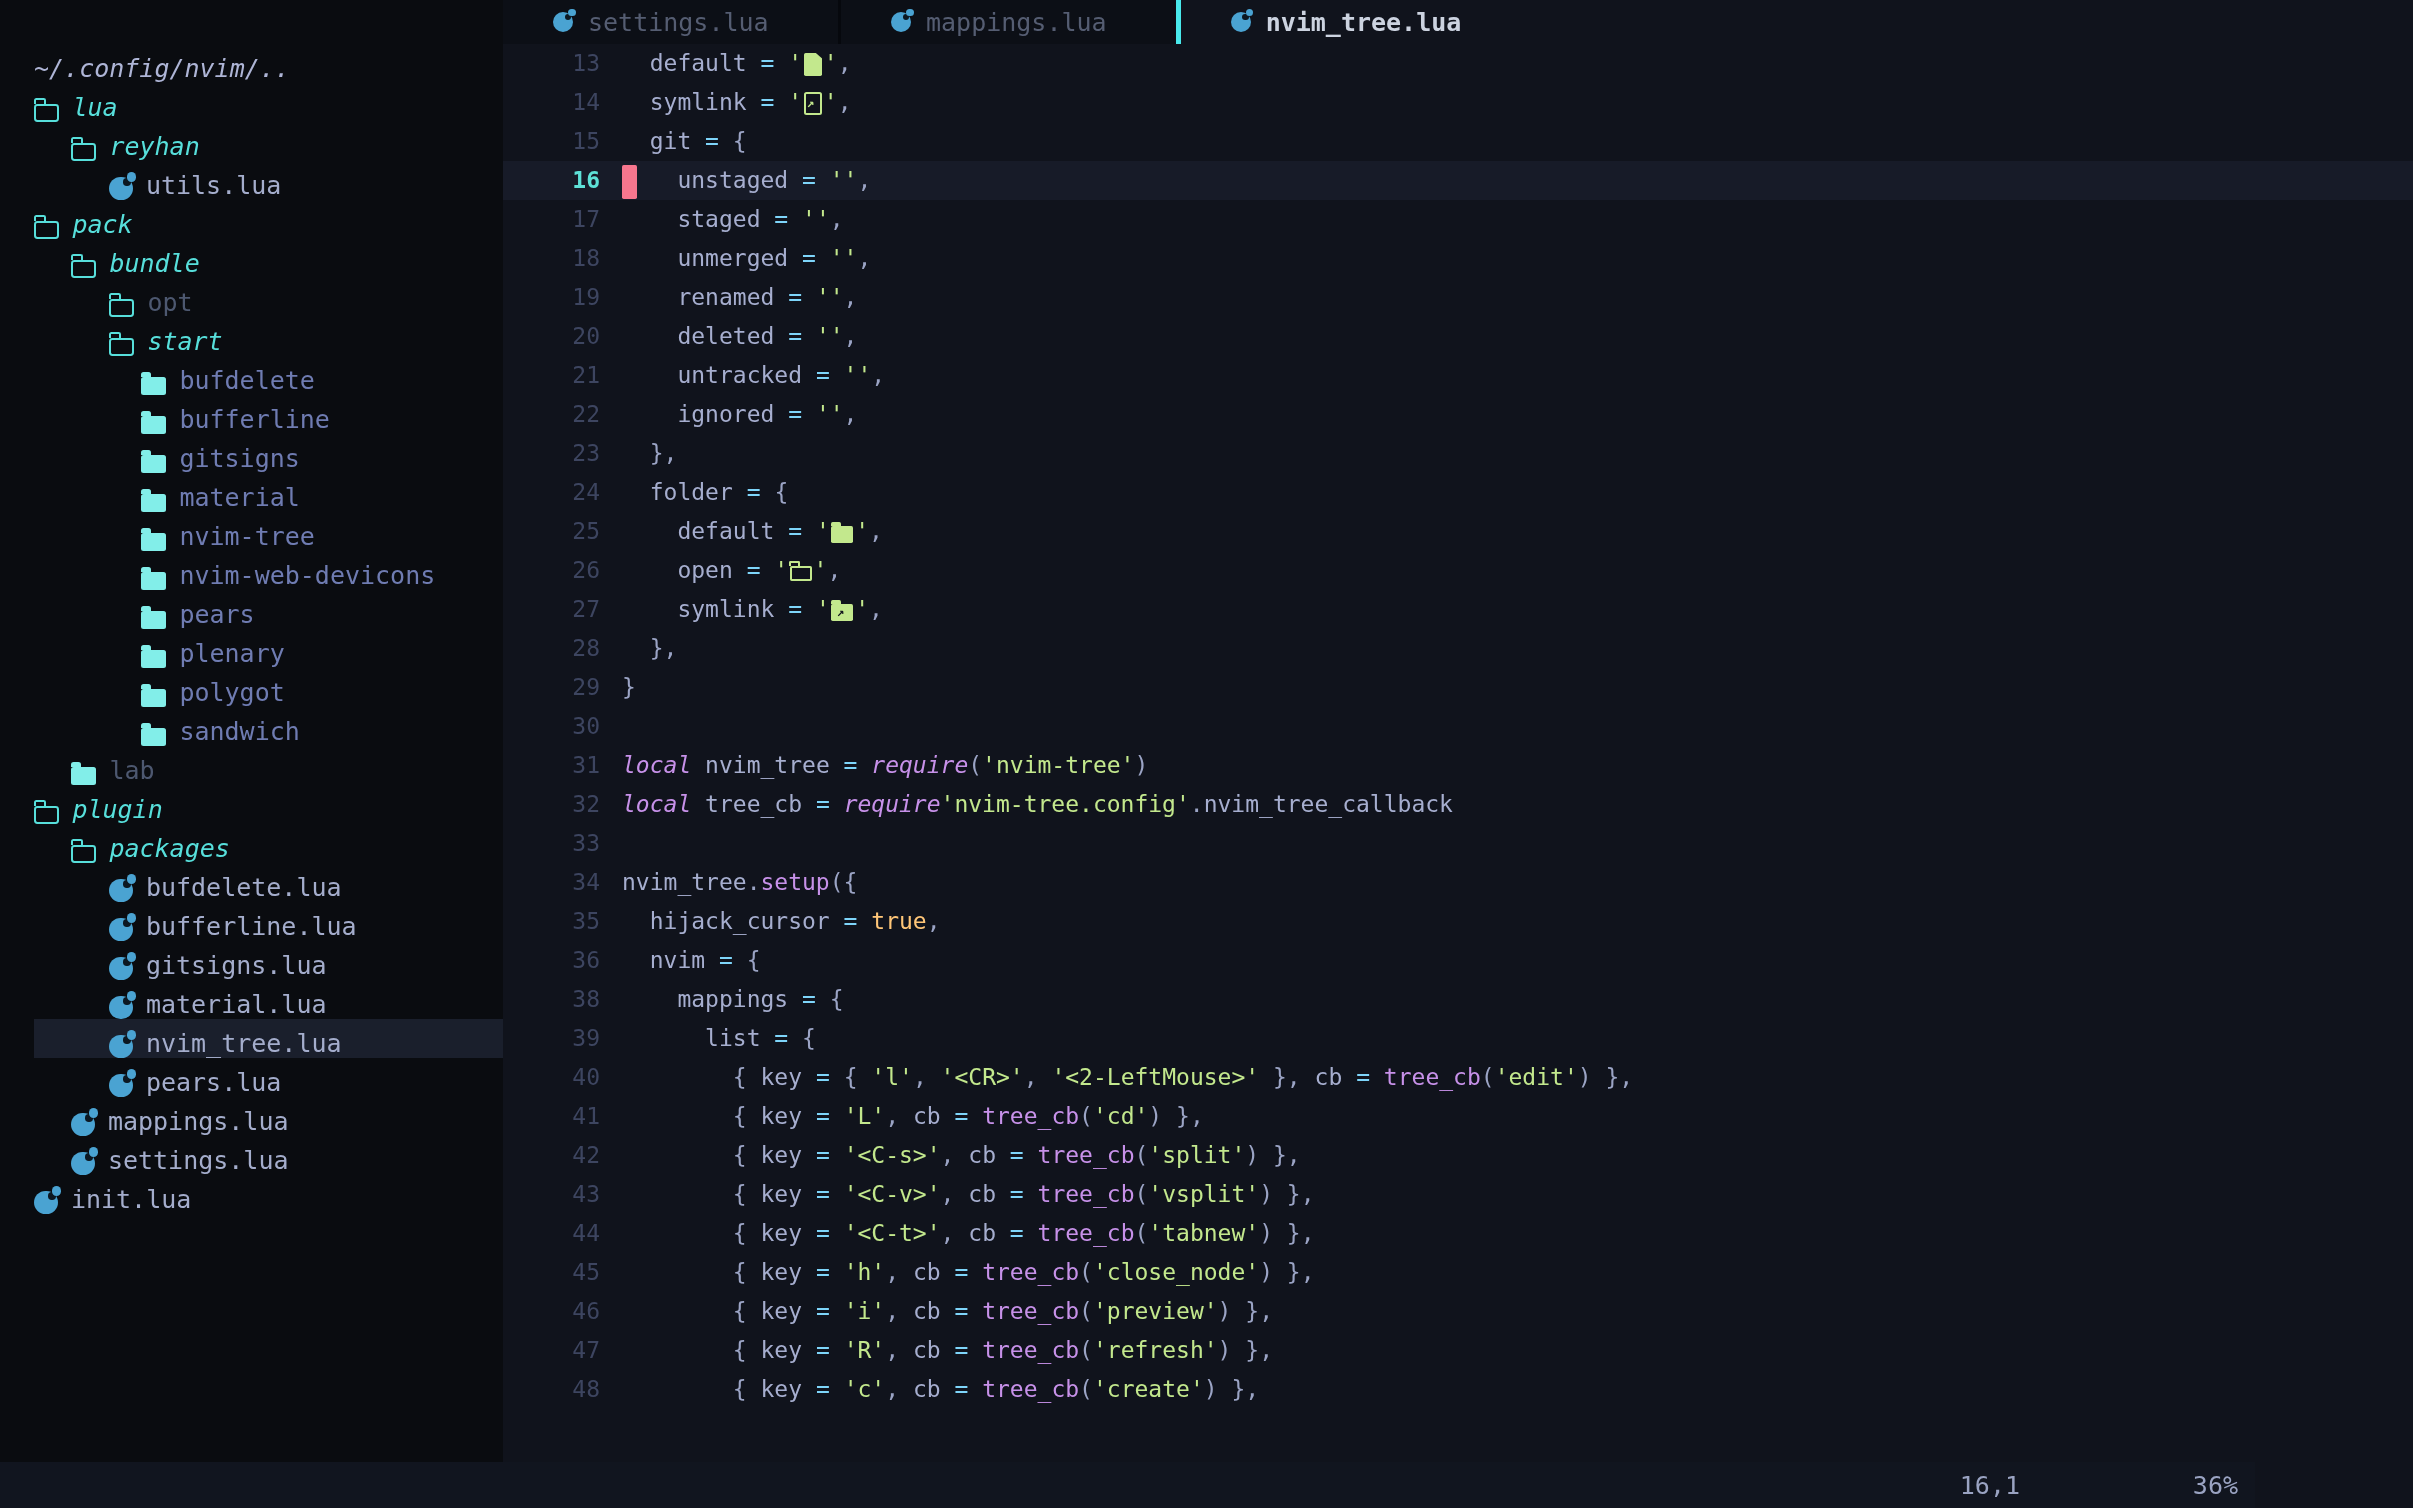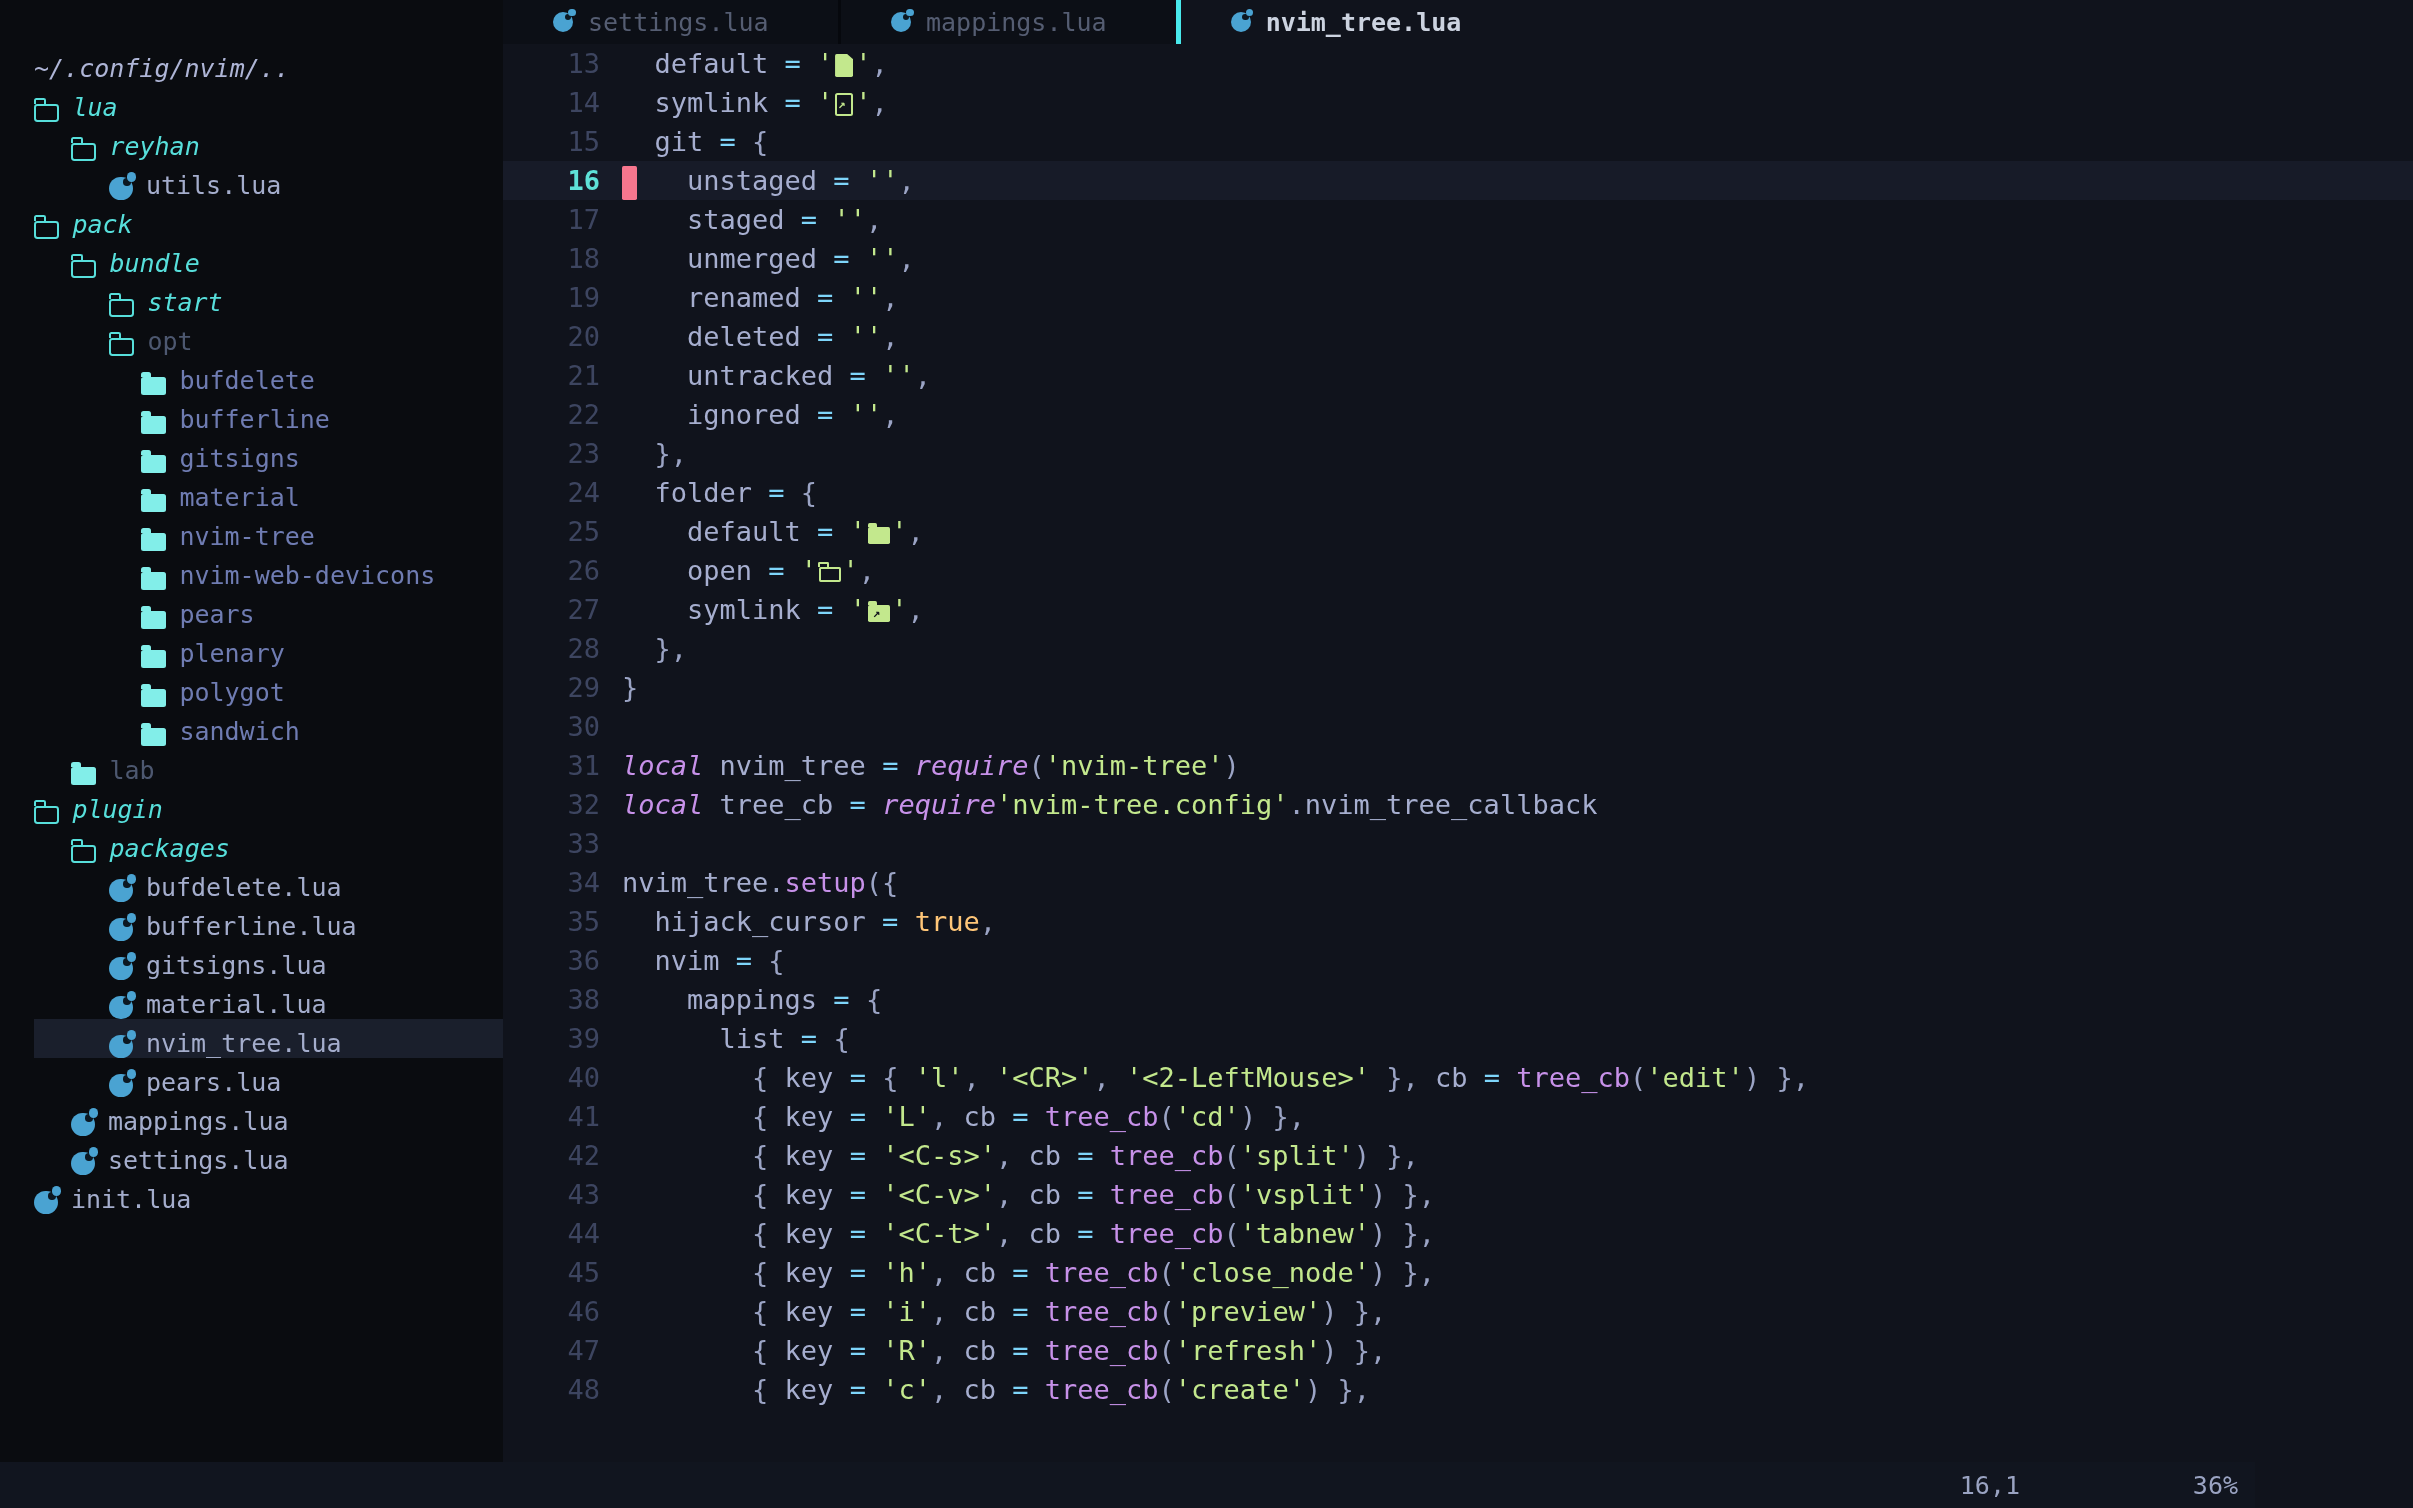--- a/index.html
+++ b/index.html
@@ -43,21 +43,21 @@
   .tab{display:flex;align-items:center;padding:0 69px 0 50px;color:var(--tab-inactive);}
   .tab .lua-icon{width:20px;height:20px;margin-right:15px;flex:none;}
   .tab .lua-icon::before{width:6.7px;height:6.7px;}
   .tab .lua-icon::after{width:7.5px;height:7.5px;top:-3.4px;right:-2.5px;}
   .tab.active{background:var(--bg-edit);color:var(--tab-active);font-weight:bold;}
   .tabsep{width:3.4px;background:#06080d;flex:none;}
   .tabbar{width:5px;background:var(--cyan-bar);flex:none;}
   .tabfill{flex:1;background:var(--bg-edit);}
 
   
-  #editor{position:absolute;left:503px;top:44px;width:1911px;height:1418px;background:var(--bg-edit);font-size:27px;overflow:hidden;}
+  #editor{position:absolute;left:503px;top:44px;width:1911px;height:1418px;background:var(--bg-edit);font-size:23px;overflow:hidden;}
   .crow{display:flex;height:39px;line-height:39px;}
   .crow.cur{background:var(--bg-curline);}
   .ln{flex:none;width:97px;text-align:right;color:var(--ln);}
   .crow.cur .ln{color:var(--lncur);font-weight:bold;}
   .ct{white-space:pre;padding-left:22px;}
   .tk-id{color:var(--id);} .tk-op{color:var(--op);} .tk-str{color:var(--str);}
   .tk-kw{color:var(--kw);font-style:italic;} .tk-bool{color:var(--bool);} .tk-punc{color:var(--punc);} .tk-fn{color:var(--kw);}
   .cursor{display:inline-block;width:15px;height:34px;background:var(--cursor);border-radius:1.7px;vertical-align:middle;margin-right:-15px;}
 
   
@@ -109,26 +109,26 @@
         <span class="tlabel t-dir">pack</span>
       </div>
       <div class="trow">
         <span class="sp" style="width: 37px;"></span>
         <span class="ticon folder-outline-icon"></span>
         <span class="tlabel t-dir">bundle</span>
       </div>
       <div class="trow">
         <span class="sp" style="width: 75px;"></span>
         <span class="ticon folder-outline-icon"></span>
+        <span class="tlabel t-dim">opt</span>
+      </div>
+      <div class="trow">
+        <span class="sp" style="width: 75px;"></span>
+        <span class="ticon folder-outline-icon"></span>
         <span class="tlabel t-dir">start</span>
-      </div>
-      <div class="trow">
-        <span class="sp" style="width: 75px;"></span>
-        <span class="ticon folder-outline-icon"></span>
-        <span class="tlabel t-dim">opt</span>
       </div>
       <div class="trow">
         <span class="sp" style="width: 107px;"></span>
         <span class="ticon folder-solid-icon"></span>
         <span class="tlabel t-slate">bufdelete</span>
       </div>
       <div class="trow">
         <span class="sp" style="width: 107px;"></span>
         <span class="ticon folder-solid-icon"></span>
         <span class="tlabel t-slate">bufferline</span>

